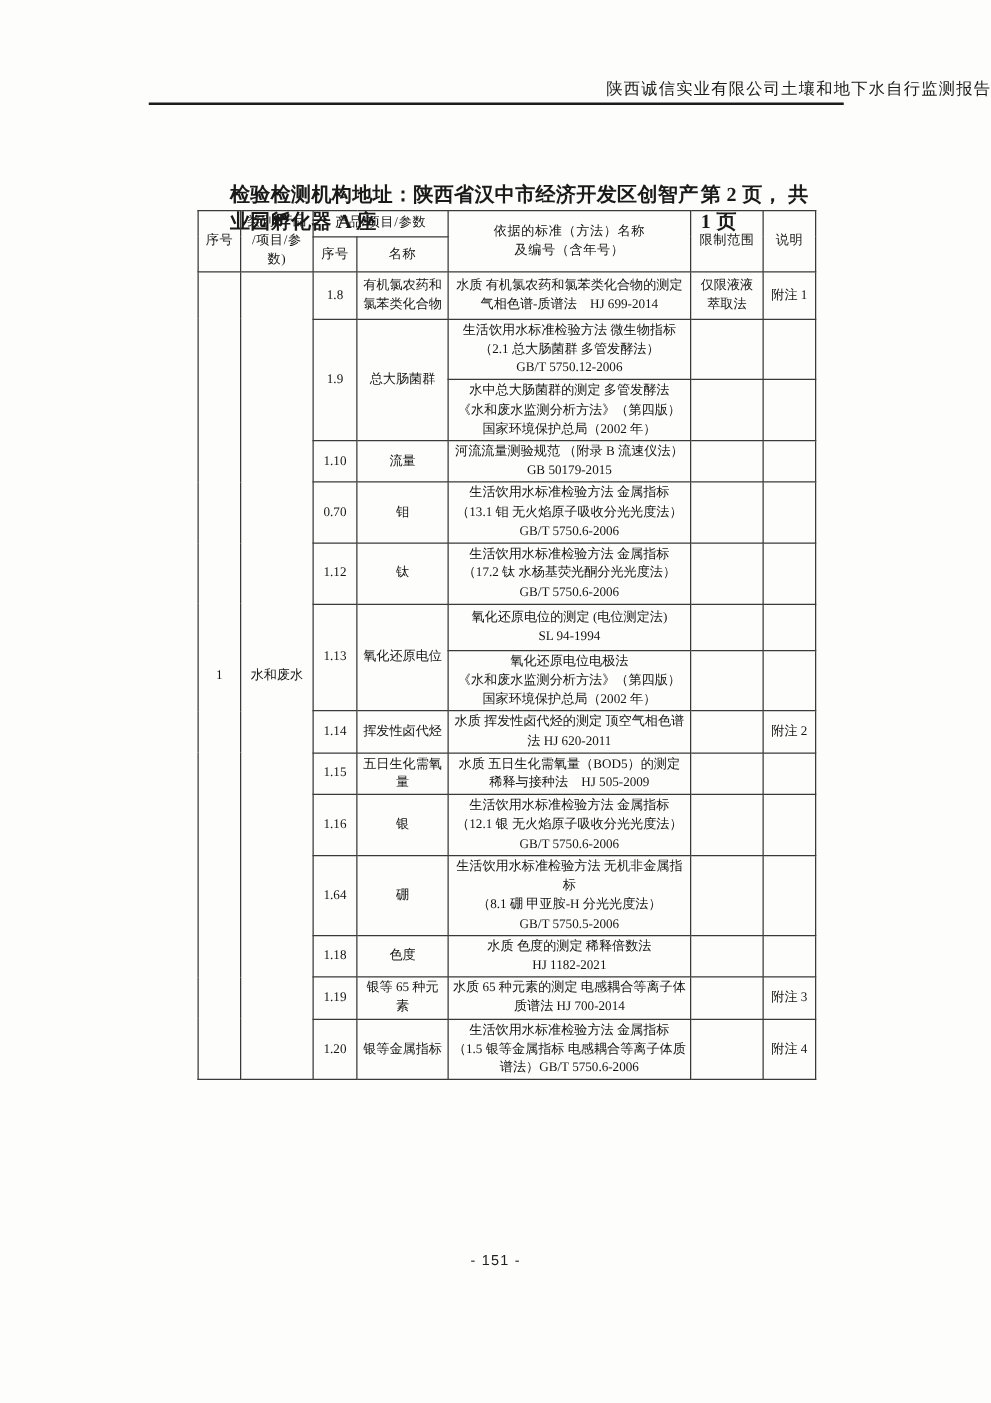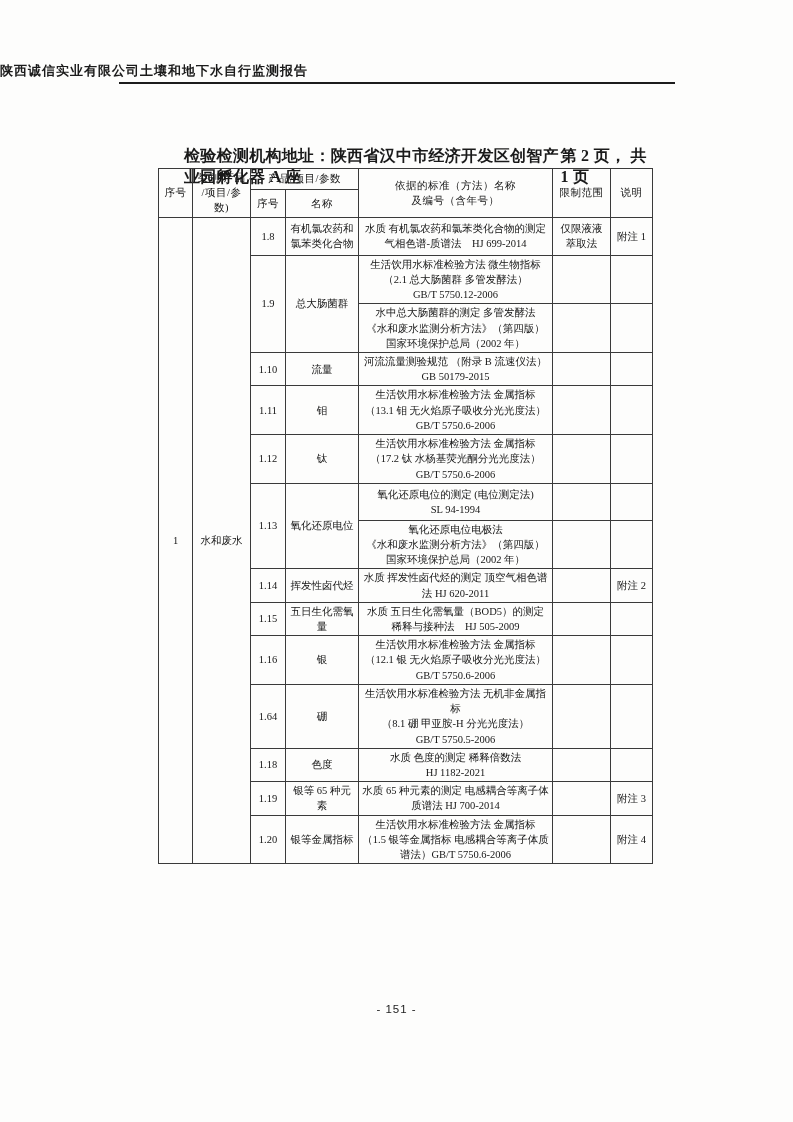--- a/index.html
+++ b/index.html
@@ -15,23 +15,23 @@
     color: #161616;
     overflow: hidden;
   }
 
   
   .doc-title {
     position: absolute;
     top: 62px;
     left: 0;
     width: 100%;
-    text-align: left;
+    text-align: right;
     font-size: 13px;
-    font-weight: 700;
+    font-weight: 400;
     letter-spacing: 1px;
     color: #1b1b1b;
   }
   .head-rule {
     position: absolute;
     top: 82px;
     left: 119px;
     width: 556px;
     height: 2px;
     background: #1c1c1c;
@@ -162,21 +162,21 @@
     <tr style="height:32px">
       <td>1.10</td>
       <td>流量</td>
       <td class="pre std-cell">河流流量测验规范 （附录 B 流速仪法）
 GB 50179-2015</td>
       <td></td>
       <td></td>
     </tr>
 
     <tr style="height:42px">
-      <td>1.11</td>
+      <td>0.70</td>
       <td>钼</td>
       <td class="pre std-cell">生活饮用水标准检验方法 金属指标
 （13.1 钼 无火焰原子吸收分光光度法）
 GB/T 5750.6-2006</td>
       <td></td>
       <td></td>
     </tr>
 
     <tr style="height:47px">
       <td>1.12</td>

